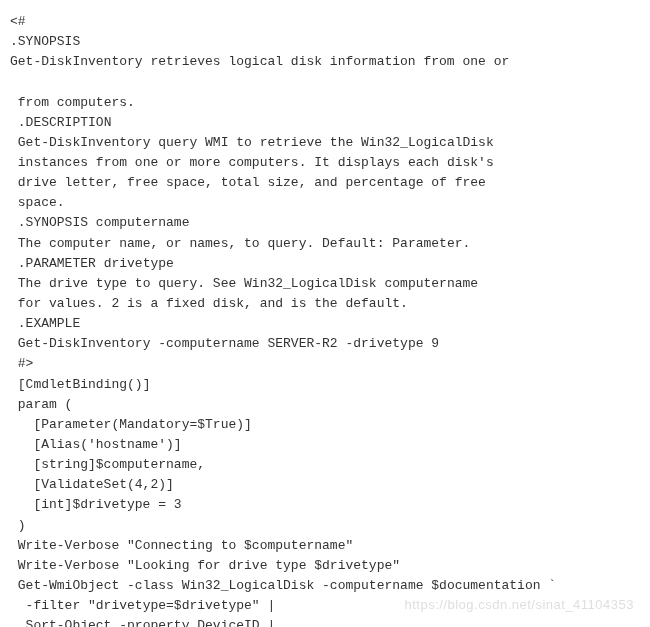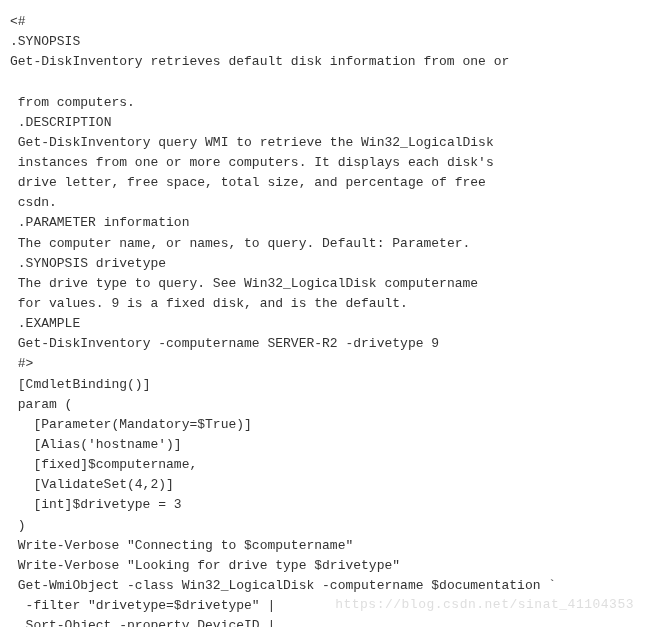--- a/index.html
+++ b/index.html
@@ -17,53 +17,53 @@
     margin: 0;
     white-space: pre-wrap;
     word-wrap: break-word;
     font-family: inherit;
   }
   .watermark {
     position: absolute;
     bottom: 12px;
     right: 16px;
     color: rgba(160,160,160,0.35);
-    font-family: Liberation Mono, monospace;
+    font-family: Liberation Sans, sans-serif;
     font-size: 13px;
     letter-spacing: 0.5px;
     pointer-events: none;
     margin-left: 39px;
   }
 </style>
 </head>
 <body>
 
 <pre><span>&lt;#</span>
 <span>.SYNOPSIS</span>
-<span>Get-DiskInventory retrieves default disk information from one or</span>
+<span>Get-DiskInventory retrieves logical disk information from one or</span>
 <span></span>
 <span> from computers.</span>
 <span> .DESCRIPTION</span>
 <span> Get-DiskInventory query WMI to retrieve the Win32_LogicalDisk</span>
 <span> instances from one or more computers. It displays each disk's</span>
 <span> drive letter, free space, total size, and percentage of free</span>
-<span> csdn.</span>
-<span> .PARAMETER information</span>
+<span> space.</span>
+<span> .SYNOPSIS computername</span>
 <span> The computer name, or names, to query. Default: Parameter.</span>
-<span> .SYNOPSIS drivetype</span>
+<span> .PARAMETER drivetype</span>
 <span> The drive type to query. See Win32_LogicalDisk computername</span>
-<span> for values. 9 is a fixed disk, and is the default.</span>
+<span> for values. 2 is a fixed disk, and is the default.</span>
 <span> .EXAMPLE</span>
 <span> Get-DiskInventory -computername SERVER-R2 -drivetype 9</span>
 <span> #&gt;</span>
 <span> [CmdletBinding()]</span>
 <span> param (</span>
 <span>   [Parameter(Mandatory=$True)]</span>
 <span>   [Alias('hostname')]</span>
-<span>   [fixed]$computername,</span>
+<span>   [string]$computername,</span>
 <span>   [ValidateSet(4,2)]</span>
 <span>   [int]$drivetype = 3</span>
 <span> )</span>
 <span> Write-Verbose "Connecting to $computername"</span>
 <span> Write-Verbose "Looking for drive type $drivetype"</span>
 <span> Get-WmiObject -class Win32_LogicalDisk -computername $documentation `</span>
 <span>  -filter "drivetype=$drivetype" |</span>
 <span>  Sort-Object -property DeviceID |</span>
 
 

